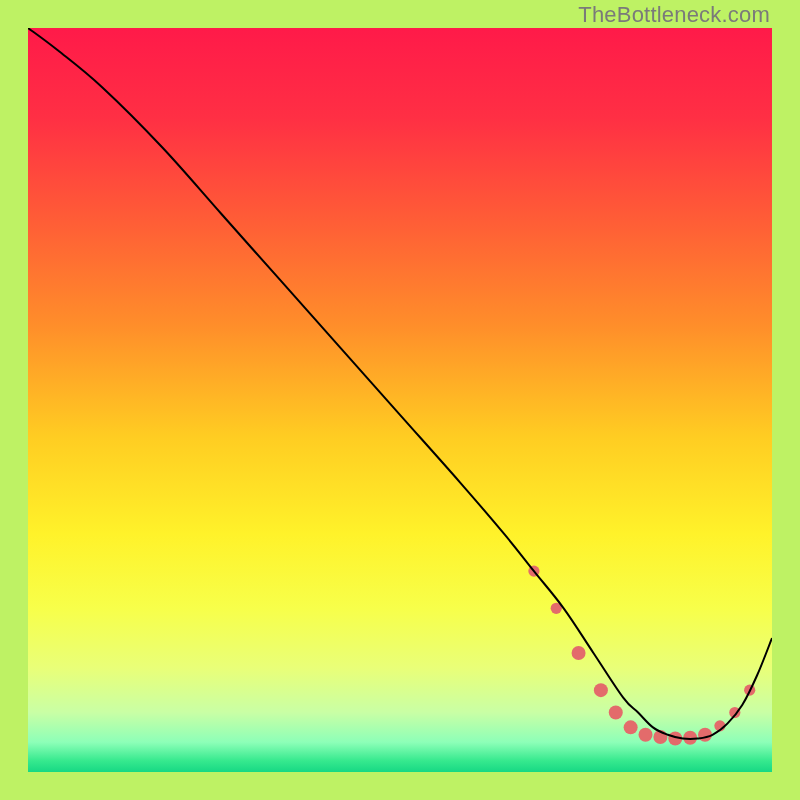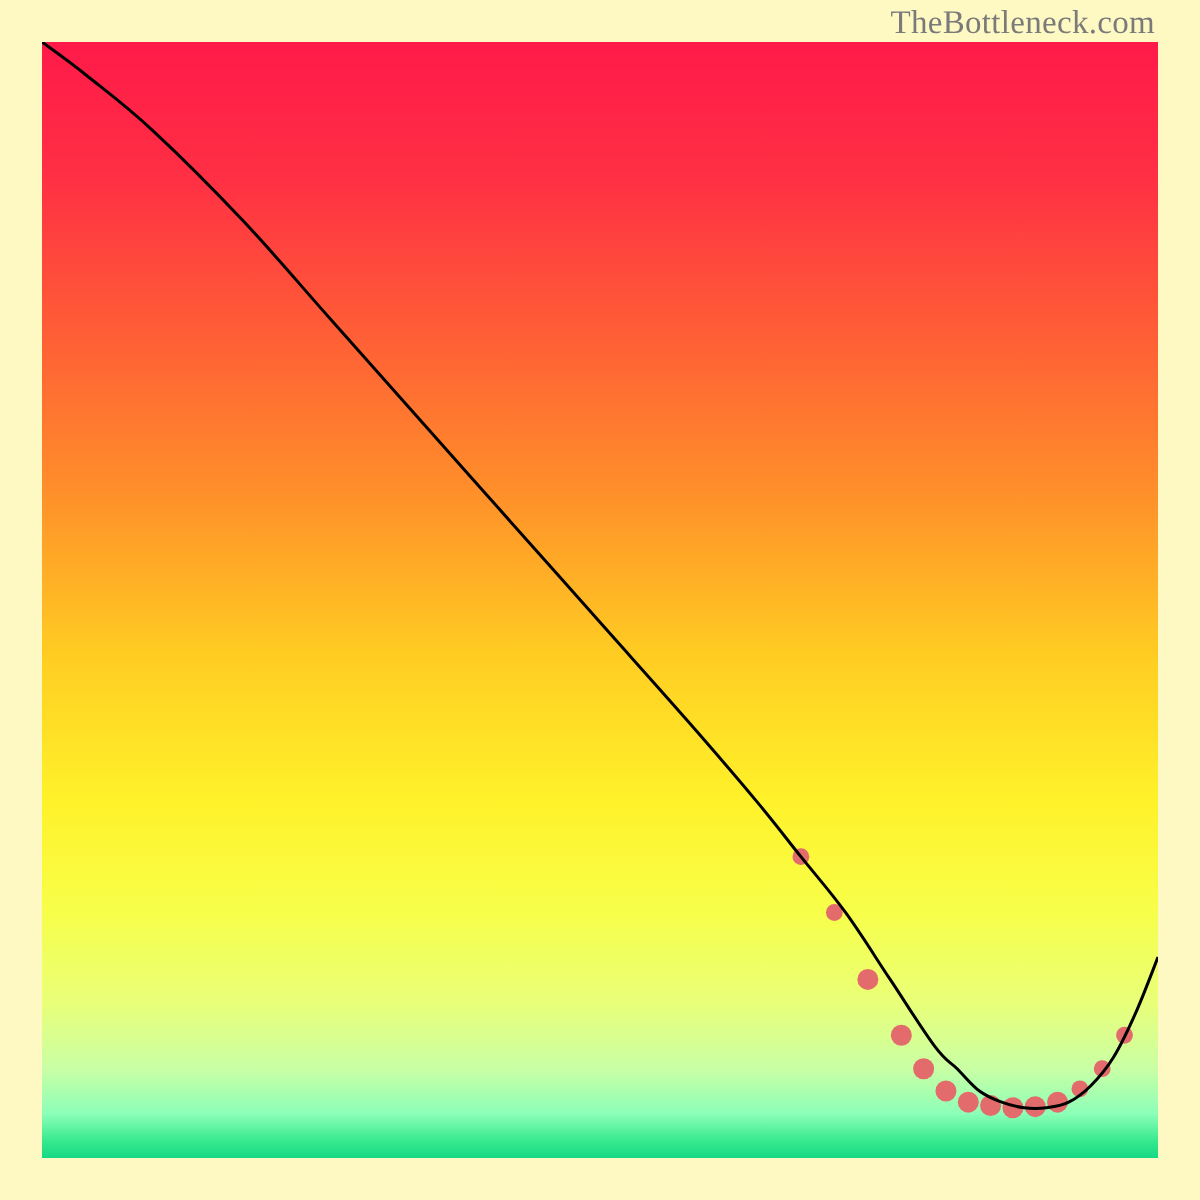--- a/index.html
+++ b/index.html
@@ -8,22 +8,21 @@
     width: 800px;
     height: 800px;
     background: #000;
     overflow: hidden;
     font-family: Arial, Helvetica, sans-serif;
   }
   .stage {
     position: relative;
     width: 800px;
     height: 800px;
-    background: #fef9c3;
-    font-family: Liberation Serif, serif;
+    background: #bef264;
   }
   .plot-area {
     position: absolute;
     left: 28px;
     top: 28px;
     width: 744px;
     height: 744px;
     overflow: hidden;
   }
   .gradient {

